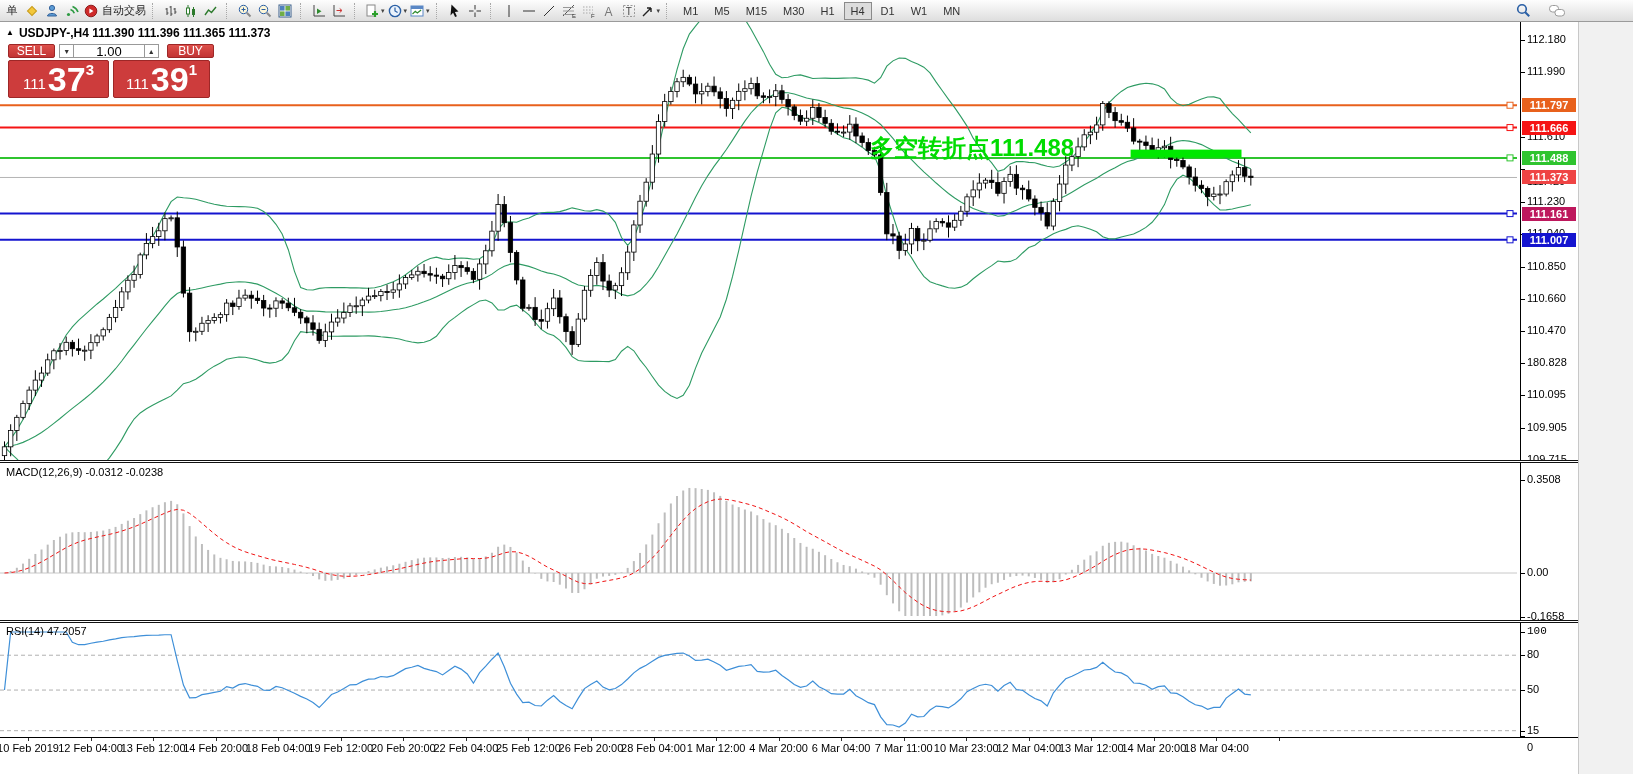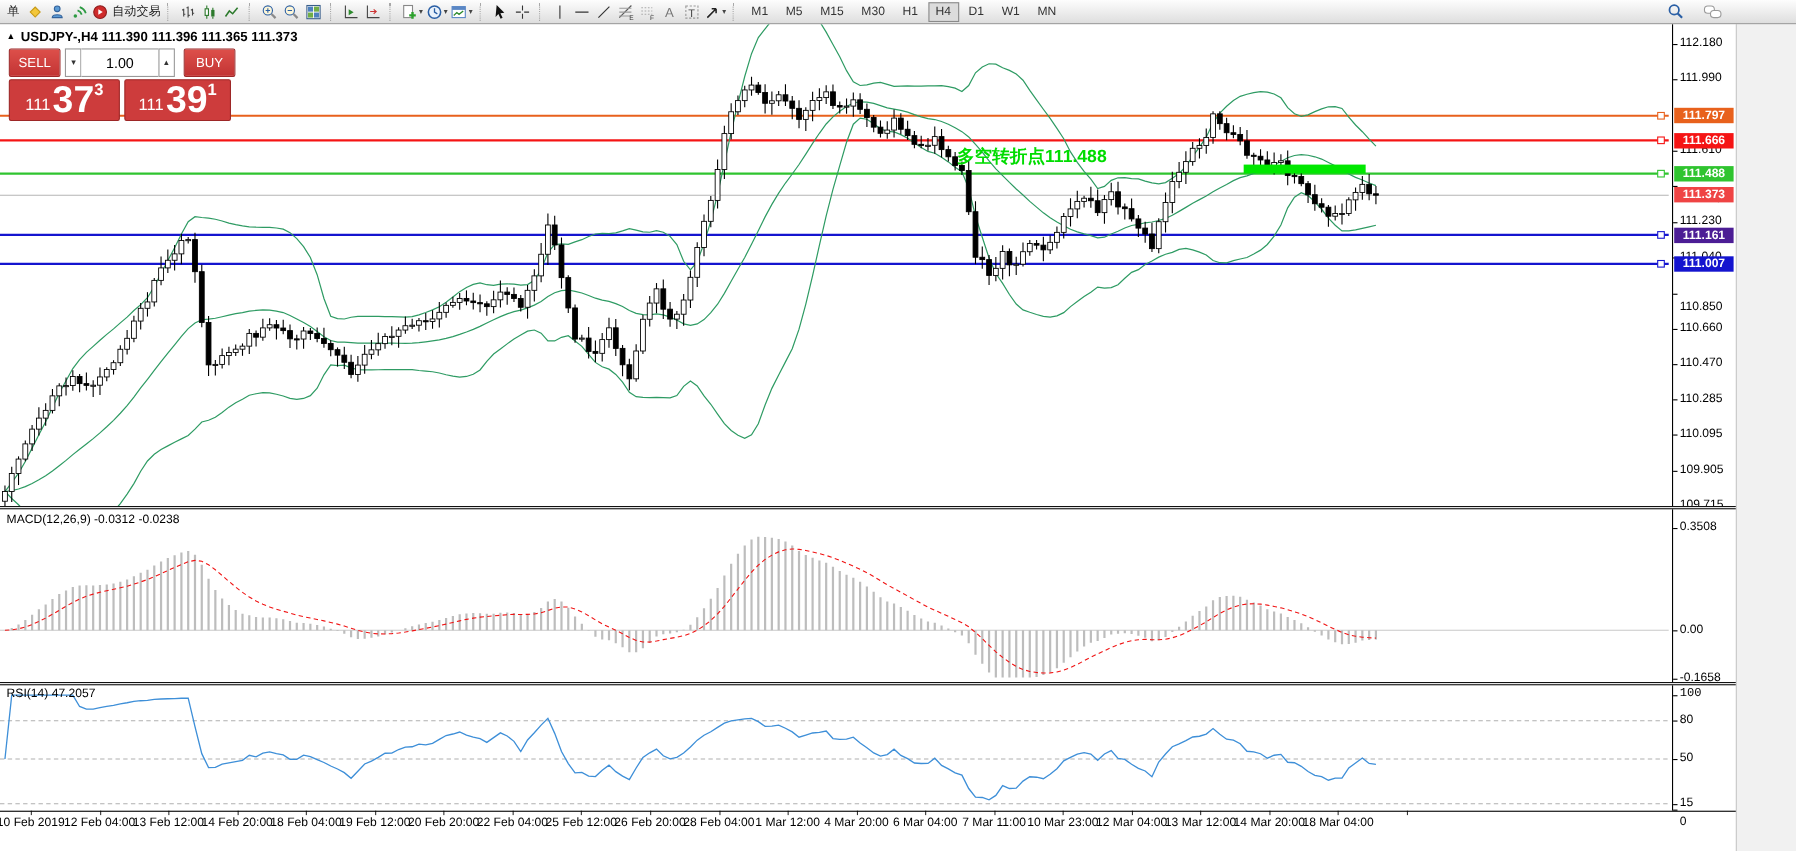--- a/index.html
+++ b/index.html
@@ -20,25 +20,25 @@
 #bottom-border{position:absolute;left:0;top:737px;width:1578px;height:1px;background:#000;z-index:3}
 #right-strip{position:absolute;left:1578px;top:22px;width:55px;height:752px;background:#f1f1f1;border-left:1px solid #c8c8c8}
 .chart-title{position:absolute;left:6px;top:26px;font-size:12px;font-weight:700;color:#000;z-index:12;white-space:nowrap}
 .chart-title .tri{font-size:8px;vertical-align:2px;margin-right:5px}
 .pane-label{position:absolute;font-size:11px;color:#000;z-index:6;white-space:nowrap}
 .ticklabel{position:absolute;left:1527px;font-size:11px;color:#000;z-index:4;white-space:nowrap}
 .tickmark{position:absolute;left:1521px;width:4px;height:1px;background:#000;z-index:4}
 .tag{position:absolute;left:1522px;width:54px;height:14px;line-height:14px;font-size:11px;font-weight:700;color:#fff;text-align:center;z-index:5}
 .datelabel{position:absolute;top:742px;width:100px;text-align:center;font-size:11px;color:#000;white-space:nowrap}
 .datetick{position:absolute;top:737px;width:1px;height:4px;background:#333}
-.annotation{position:absolute;left:870px;top:132px;font-size:16px;font-weight:700;color:#00DC00;z-index:7;white-space:nowrap}
+.annotation{position:absolute;left:870px;top:132px;font-size:24px;font-weight:700;color:#00DC00;z-index:7;white-space:nowrap}
 svg.pane{position:absolute;left:0;z-index:2}
 
 #trade-panel{position:absolute;left:8px;top:44px;z-index:15;width:206px}
-.tp-row1{display:flex;height:26px;align-items:stretch}
+.tp-row1{display:flex;height:14px;align-items:stretch}
 .tp-btn{background:linear-gradient(#dd4f4a,#c23434);color:#fff;font-size:12px;display:flex;align-items:center;justify-content:center;border:1px solid #9d2727;border-radius:2px}
 .tp-sell{width:49px}
 .tp-buy{width:49px;margin-left:4px}
 .tp-spin{width:16px;background:#fff;border:1px solid #999;font-size:7px;color:#333;display:flex;align-items:center;justify-content:center;margin-left:4px}
 .tp-spin.up{margin-left:0;margin-right:4px}
 .tp-vol{width:72px;background:#fff;border-top:1px solid #999;border-bottom:1px solid #999;font-size:13px;color:#000;display:flex;align-items:center;justify-content:center}
 .tp-row2{display:flex;margin-top:2px;height:38px}
 .tp-price{background:#cd3c3c;border:1px solid #9d2727;border-radius:2px;color:#fff;display:flex;align-items:flex-end;justify-content:center;padding-bottom:3px}
 .tp-price .small{font-size:15px;line-height:1;margin-right:2px;margin-bottom:3px}
 .tp-price .big{font-size:34px;font-weight:700;line-height:.82}
@@ -921,27 +921,27 @@
     <div class="ticklabel" style="top: 65.3665px;">111.990</div>
     <div class="tickmark" style="top: 137.1px;"></div>
     <div class="ticklabel" style="top: 130.1px;">111.610</div>
     <div class="tickmark" style="top: 169.466px;"></div>
     <div class="ticklabel" style="top: 175px;">111.420</div>
     <div class="tickmark" style="top: 201.833px;"></div>
     <div class="ticklabel" style="top: 194.833px;">111.230</div>
     <div class="tickmark" style="top: 234.199px;"></div>
     <div class="ticklabel" style="top: 227.199px;">111.040</div>
     <div class="tickmark" style="top: 266.565px;"></div>
-    <div class="ticklabel" style="top: 259.565px; margin-top: 13px;">110.850</div>
+    <div class="ticklabel" style="top: 259.565px;">110.850</div>
     <div class="tickmark" style="top: 298.932px;"></div>
     <div class="ticklabel" style="top: 291.932px;">110.660</div>
     <div class="tickmark" style="top: 331.298px;"></div>
     <div class="ticklabel" style="top: 324.298px;">110.470</div>
     <div class="tickmark" style="top: 362.813px;"></div>
-    <div class="ticklabel" style="top: 355.813px;">110.285</div>
+    <div class="ticklabel" style="top: 355.813px;">180.828</div>
     <div class="tickmark" style="top: 395.18px;"></div>
     <div class="ticklabel" style="top: 388.18px;">110.095</div>
     <div class="tickmark" style="top: 427.546px;"></div>
     <div class="ticklabel" style="top: 420.546px;">109.905</div>
     <div class="tickmark" style="top: 459.913px;"></div>
     <div class="ticklabel" style="top: 452.913px;">109.715</div>
     <div class="tickmark" style="top: 480.038px;"></div>
     <div class="ticklabel" style="top: 473.038px;">0.3508</div>
     <div class="tickmark" style="top: 573px;"></div>
     <div class="ticklabel" style="top: 566px;">0.00</div>
@@ -953,21 +953,21 @@
     <div class="ticklabel" style="top: 648.22px;">80</div>
     <div class="tickmark" style="top: 690.05px;"></div>
     <div class="ticklabel" style="top: 683.05px;">50</div>
     <div class="tickmark" style="top: 730.685px;"></div>
     <div class="ticklabel" style="top: 723.685px;">15</div>
     <div class="tickmark" style="top: 736px;"></div>
     <div class="ticklabel" style="top: 741.1px;">0</div>
     <div class="tag" style="top: 98.2441px; background: rgb(232, 97, 28);">111.797</div>
     <div class="tag" style="top: 120.56px; background: rgb(245, 20, 20);">111.666</div>
     <div class="tag" style="top: 150.882px; background: rgb(47, 196, 47);">111.488</div>
-    <div class="tag" style="top: 206.587px; background: #4c1d95;">111.161</div>
+    <div class="tag" style="top: 206.587px; background: #be185d;">111.161</div>
     <div class="tag" style="top: 232.821px; background: rgb(20, 20, 207);">111.007</div>
     <div class="tag" style="top: 170.472px; background: #ef4444;">111.373</div>
     <div class="datetick" style="left: 28px;"></div>
     <div class="datelabel" style="left: -22px;">10 Feb 2019</div>
     <div class="datetick" style="left: 90.55px;"></div>
     <div class="datelabel" style="left: 40.55px;">12 Feb 04:00</div>
     <div class="datetick" style="left: 153.1px;"></div>
     <div class="datelabel" style="left: 103.1px;">13 Feb 12:00</div>
     <div class="datetick" style="left: 215.65px;"></div>
     <div class="datelabel" style="left: 165.65px;">14 Feb 20:00</div>

